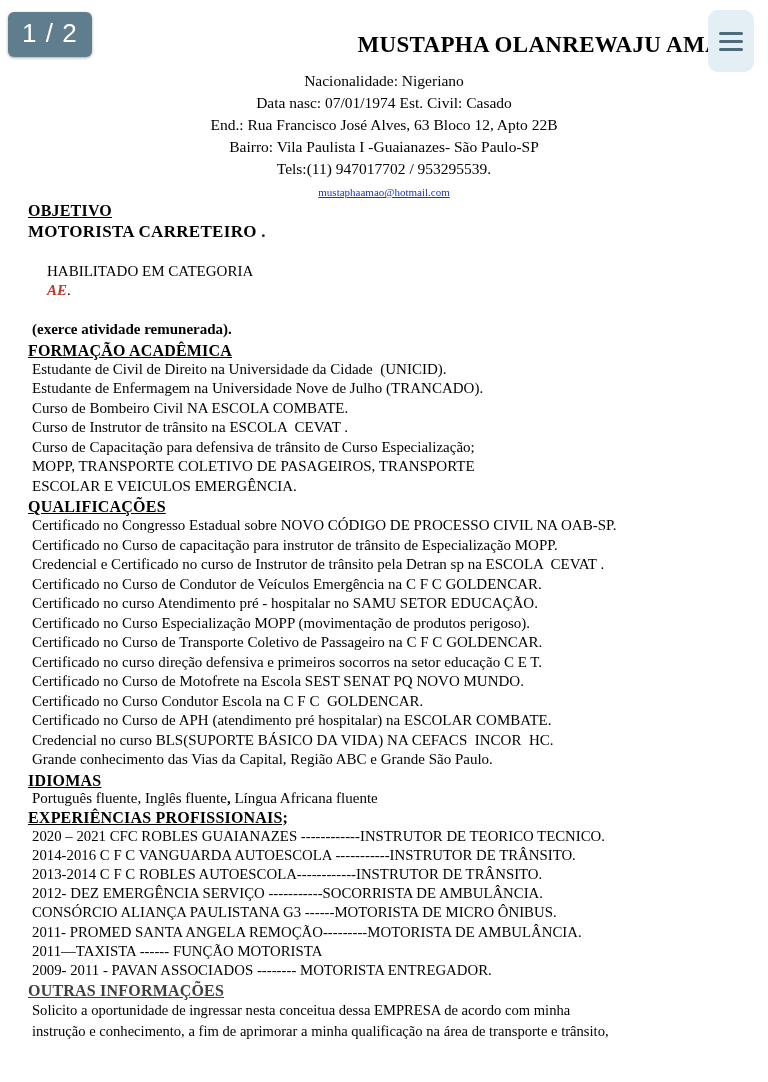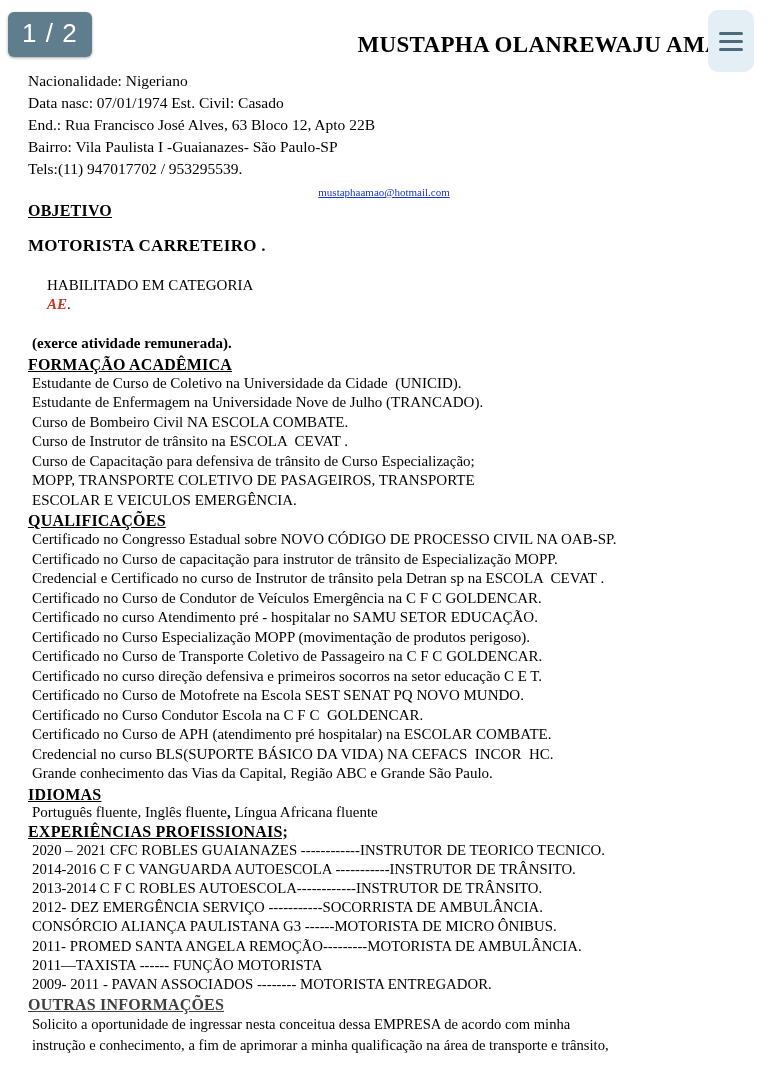--- a/index.html
+++ b/index.html
@@ -72,21 +72,21 @@
   .doc-title {
     text-align: right;
     font-weight: bold;
     font-size: 23px;
     letter-spacing: .3px;
     margin: 6px 0 12px 0;
     font-family: "Liberation Serif", serif;
   }
 
   .center-block {
-    text-align: left;
+    text-align: center;
     font-size: 15.5px;
     line-height: 1.42;
   }
   .email-line {
     text-align: center;
     margin-top: 2px;
   }
   .email-line a, .email {
     color: #1b35c4;
     text-decoration: underline;
@@ -100,21 +100,21 @@
     margin-top: 2px;
     letter-spacing: .2px;
   }
   .section-head.red {
     color: #404040;
   }
 
   .headline-bold {
     font-weight: bold;
     font-size: 17px;
-    margin-top: 16px;
+    margin-top: 2px;
     letter-spacing: .3px;
   }
 
   .line {
     font-size: 15px;
     line-height: 1.30;
     white-space: pre-wrap;
   }
   .line.ital-tag .ae {
     color: #c0392b;
@@ -174,21 +174,21 @@
   <div class="section-head">OBJETIVO</div>
   <div class="headline-bold">MOTORISTA  CARRETEIRO .</div>
   <div class="line ital-tag body-left">
     <span>HABILITADO EM CATEGORIA</span>
     <span class="ae">AE</span><span>.</span>
   </div>
   <div class="line bold body-left">(exerce atividade remunerada).</div>
 
   <div class="section-head">FORMAÇÃO  ACADÊMICA</div>
   <div class="body-left tight">
-    <div class="line">Estudante de Curso de Coletivo na Universidade da Cidade  (UNICID).</div>
+    <div class="line">Estudante de Civil de Direito na Universidade da Cidade  (UNICID).</div>
     <div class="line">Estudante de Enfermagem na Universidade Nove de Julho (TRANCADO).</div>
     <div class="line">Curso de Bombeiro Civil NA ESCOLA COMBATE.</div>
     <div class="line">Curso de Instrutor de trânsito na ESCOLA  CEVAT .</div>
     <div class="line">Curso de Capacitação para defensiva de trânsito de Curso Especialização;</div>
     <div class="line">MOPP, TRANSPORTE COLETIVO DE PASAGEIROS, TRANSPORTE</div>
     <div class="line">ESCOLAR E VEICULOS EMERGÊNCIA.</div>
   </div>
 
   <div class="section-head">QUALIFICAÇÕES</div>
   <div class="body-left tight">

